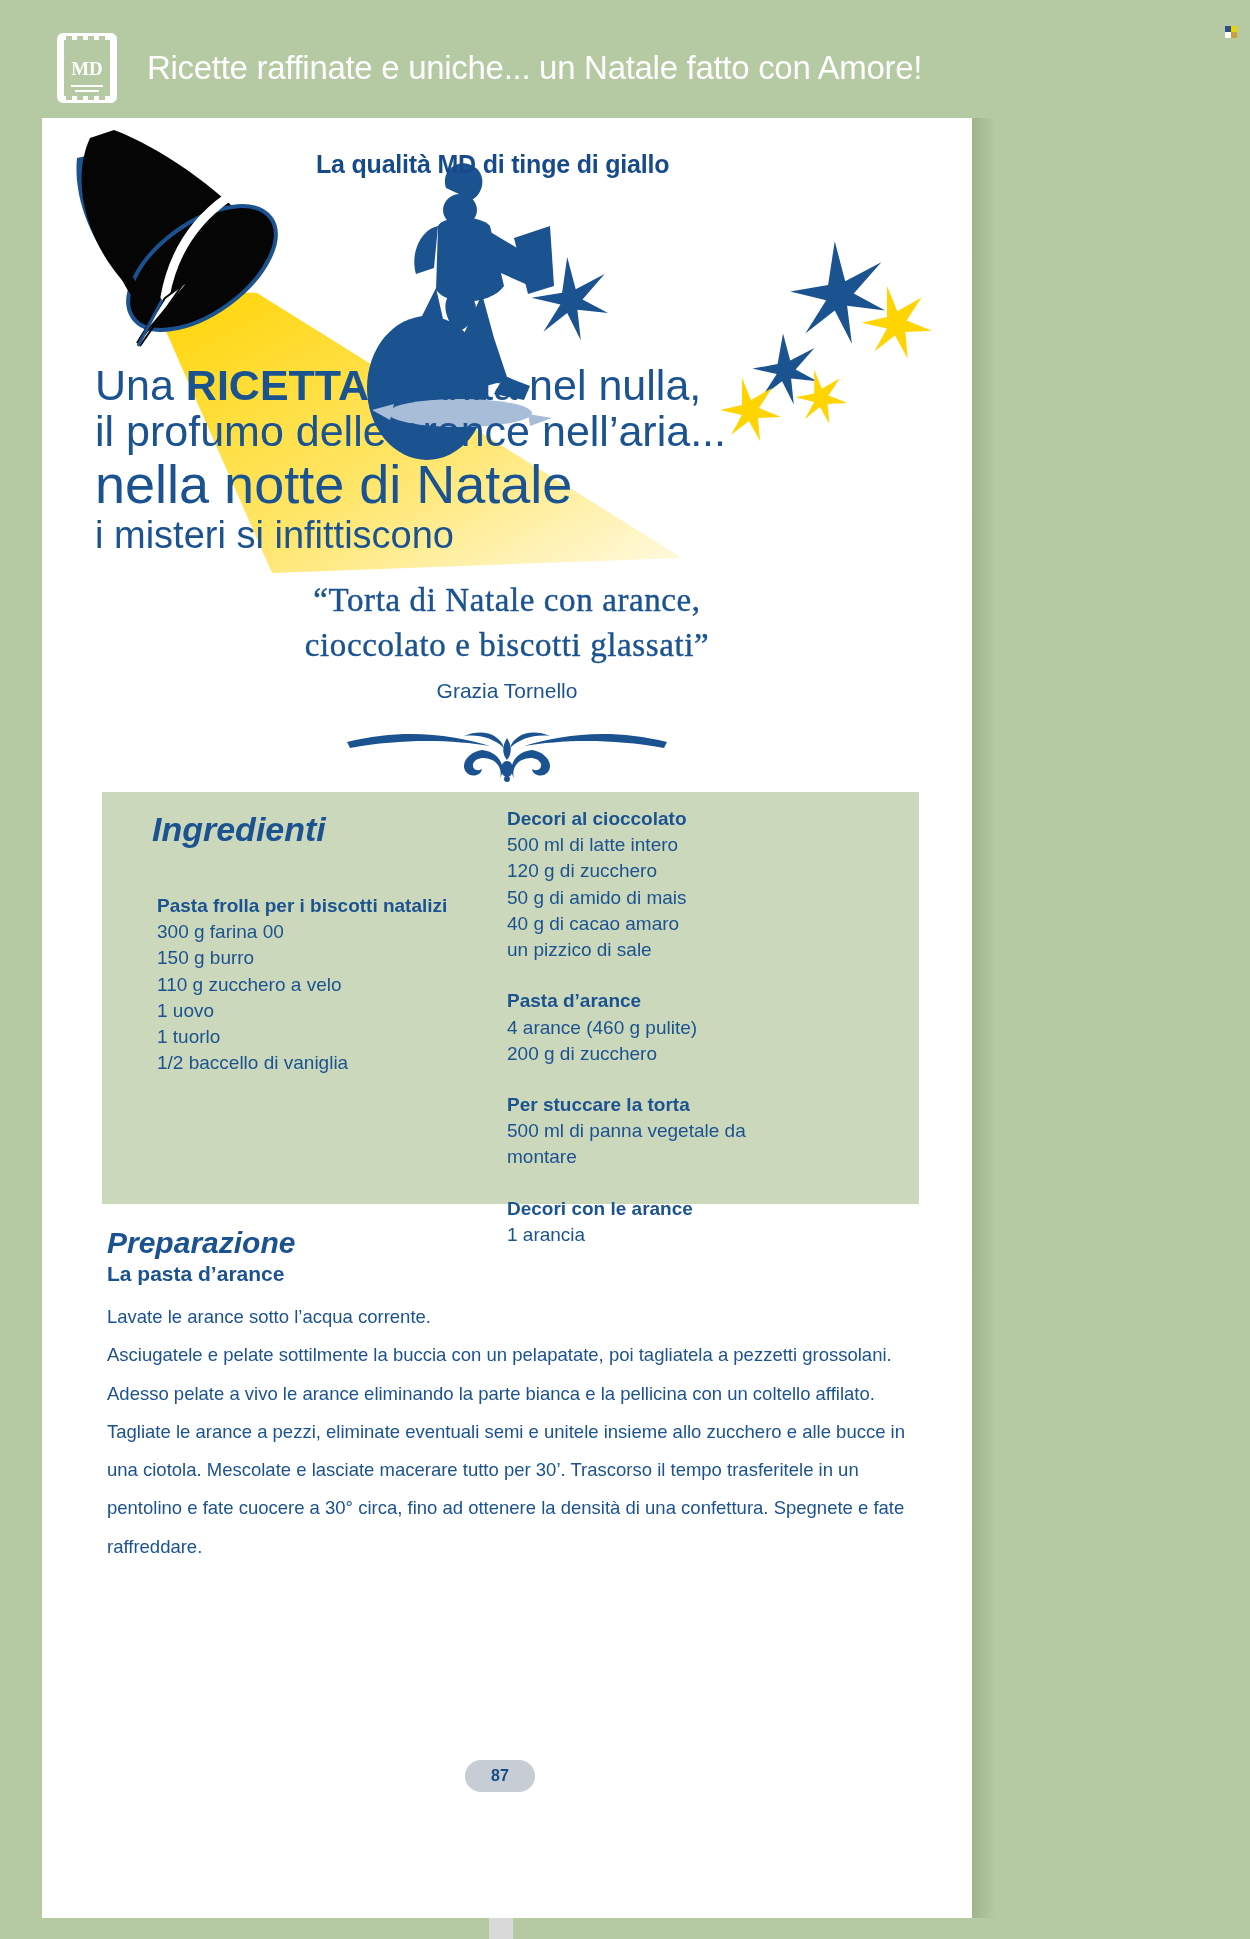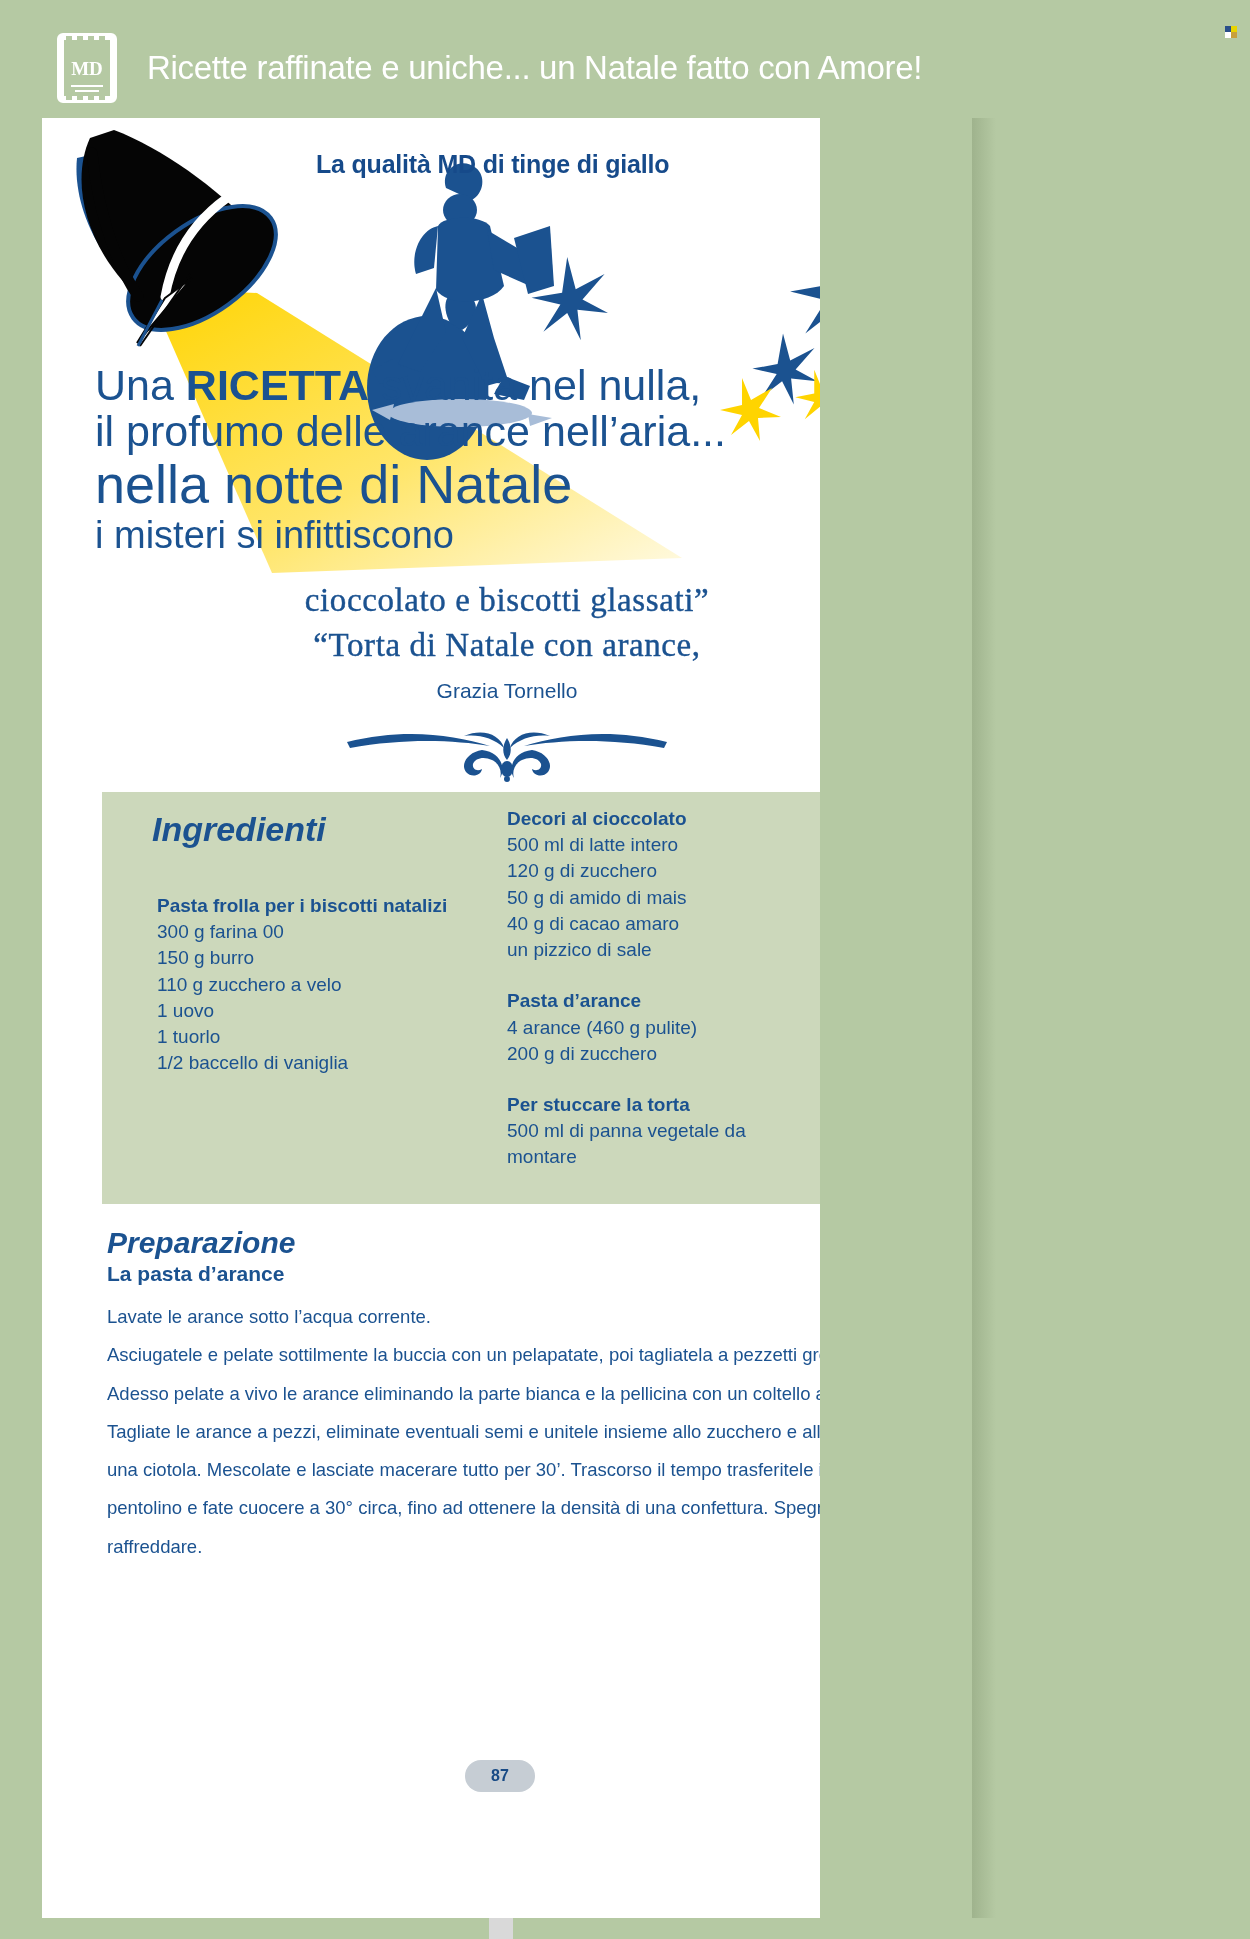--- a/index.html
+++ b/index.html
@@ -46,21 +46,21 @@
     position:absolute;right:14px;top:26px;width:12px;height:12px;
   }
   .corner-mark i{position:absolute;width:6px;height:6px;display:block;}
   .cm1{left:0;top:0;background:#2a4f8a;}
   .cm2{left:6px;top:0;background:#e8d400;}
   .cm3{left:0;top:6px;background:#ffffff;}
   .cm4{left:6px;top:6px;background:#c8a03c;}
 
   
   .page{
-    position:absolute;left:42px;top:118px;width:778px;height:1800px;
+    position:absolute;left:42px;top:118px;width:930px;height:1800px;
     background:#ffffff;overflow:hidden;
   }
   .page-shadow{
     position:absolute;left:972px;top:118px;width:24px;height:1800px;
     background:linear-gradient(to right,#9fb38d,#b5c9a3);
   }
   
   .spine{
     position:absolute;left:489px;top:1760px;width:24px;height:179px;
     background:#d9d9d9;
@@ -234,22 +234,22 @@
   </div>
 
   <div class="headline">
     <div class="hl1"><span>Una </span><b>RICETTA</b><span> svanita nel nulla,</span></div>
     <div class="hl2">il profumo delle arance nell’aria...</div>
     <div class="hl3">nella notte di Natale</div>
     <div class="hl4">i misteri si infittiscono</div>
   </div>
 
   <div class="quote">
+    <div class="q-line">“Torta di Natale con arance,</div>
     <div class="q-line">cioccolato  e biscotti glassati”</div>
-    <div class="q-line">“Torta di Natale con arance,</div>
     <div class="author">Grazia Tornello</div>
   </div>
 
   <div class="flourish">
     <svg width="330" height="58" viewBox="0 0 330 58">
       <g fill="#1b5290">
         <path d="M5 18 C 60 4 110 10 148 22 C 112 16 62 14 8 24 Z"></path>
         <path d="M325 18 C 270 4 220 10 182 22 C 218 16 268 14 322 24 Z"></path>
         <path d="M122 12 C 140 4 158 10 162 24 C 152 14 136 10 122 12 Z"></path>
         <path d="M208 12 C 190 4 172 10 168 24 C 178 14 194 10 208 12 Z"></path>
@@ -293,20 +293,24 @@
         <div class="ing-i">4 arance (460 g pulite)</div>
         <div class="ing-i">200 g di zucchero</div>
       </div>
       <div class="ing-gap"></div>
       <div>
         <div class="ing-h">Per stuccare la torta</div>
         <div class="ing-i">500 ml di panna vegetale da</div>
         <div class="ing-i">montare</div>
       </div>
       <div class="ing-gap"></div>
+      <div>
+        <div class="ing-h">Decori con le arance</div>
+        <div class="ing-i">1 arancia</div>
+      </div>
     </div>
   </div>
 
   <div class="prep">
     <div class="prep-title">Preparazione</div>
     <div class="prep-sub">La pasta d’arance</div>
     <div class="prep-p">Lavate le arance sotto l’acqua corrente.</div>
     <div class="prep-p" style="margin-top:0;">Asciugatele e pelate sottilmente la buccia con un pelapatate, poi  tagliatela a pezzetti grossolani. Adesso pelate a vivo le arance eliminando la parte bianca e la pellicina con un coltello affilato. Tagliate le arance a pezzi, eliminate eventuali semi e unitele insieme allo zucchero e alle bucce in una ciotola. Mescolate e lasciate macerare tutto per 30’. Trascorso il tempo trasferitele in un pentolino e fate cuocere a 30° circa, fino ad ottenere la densità di una confettura. Spegnete e fate raffreddare.</div>
   </div>
 

